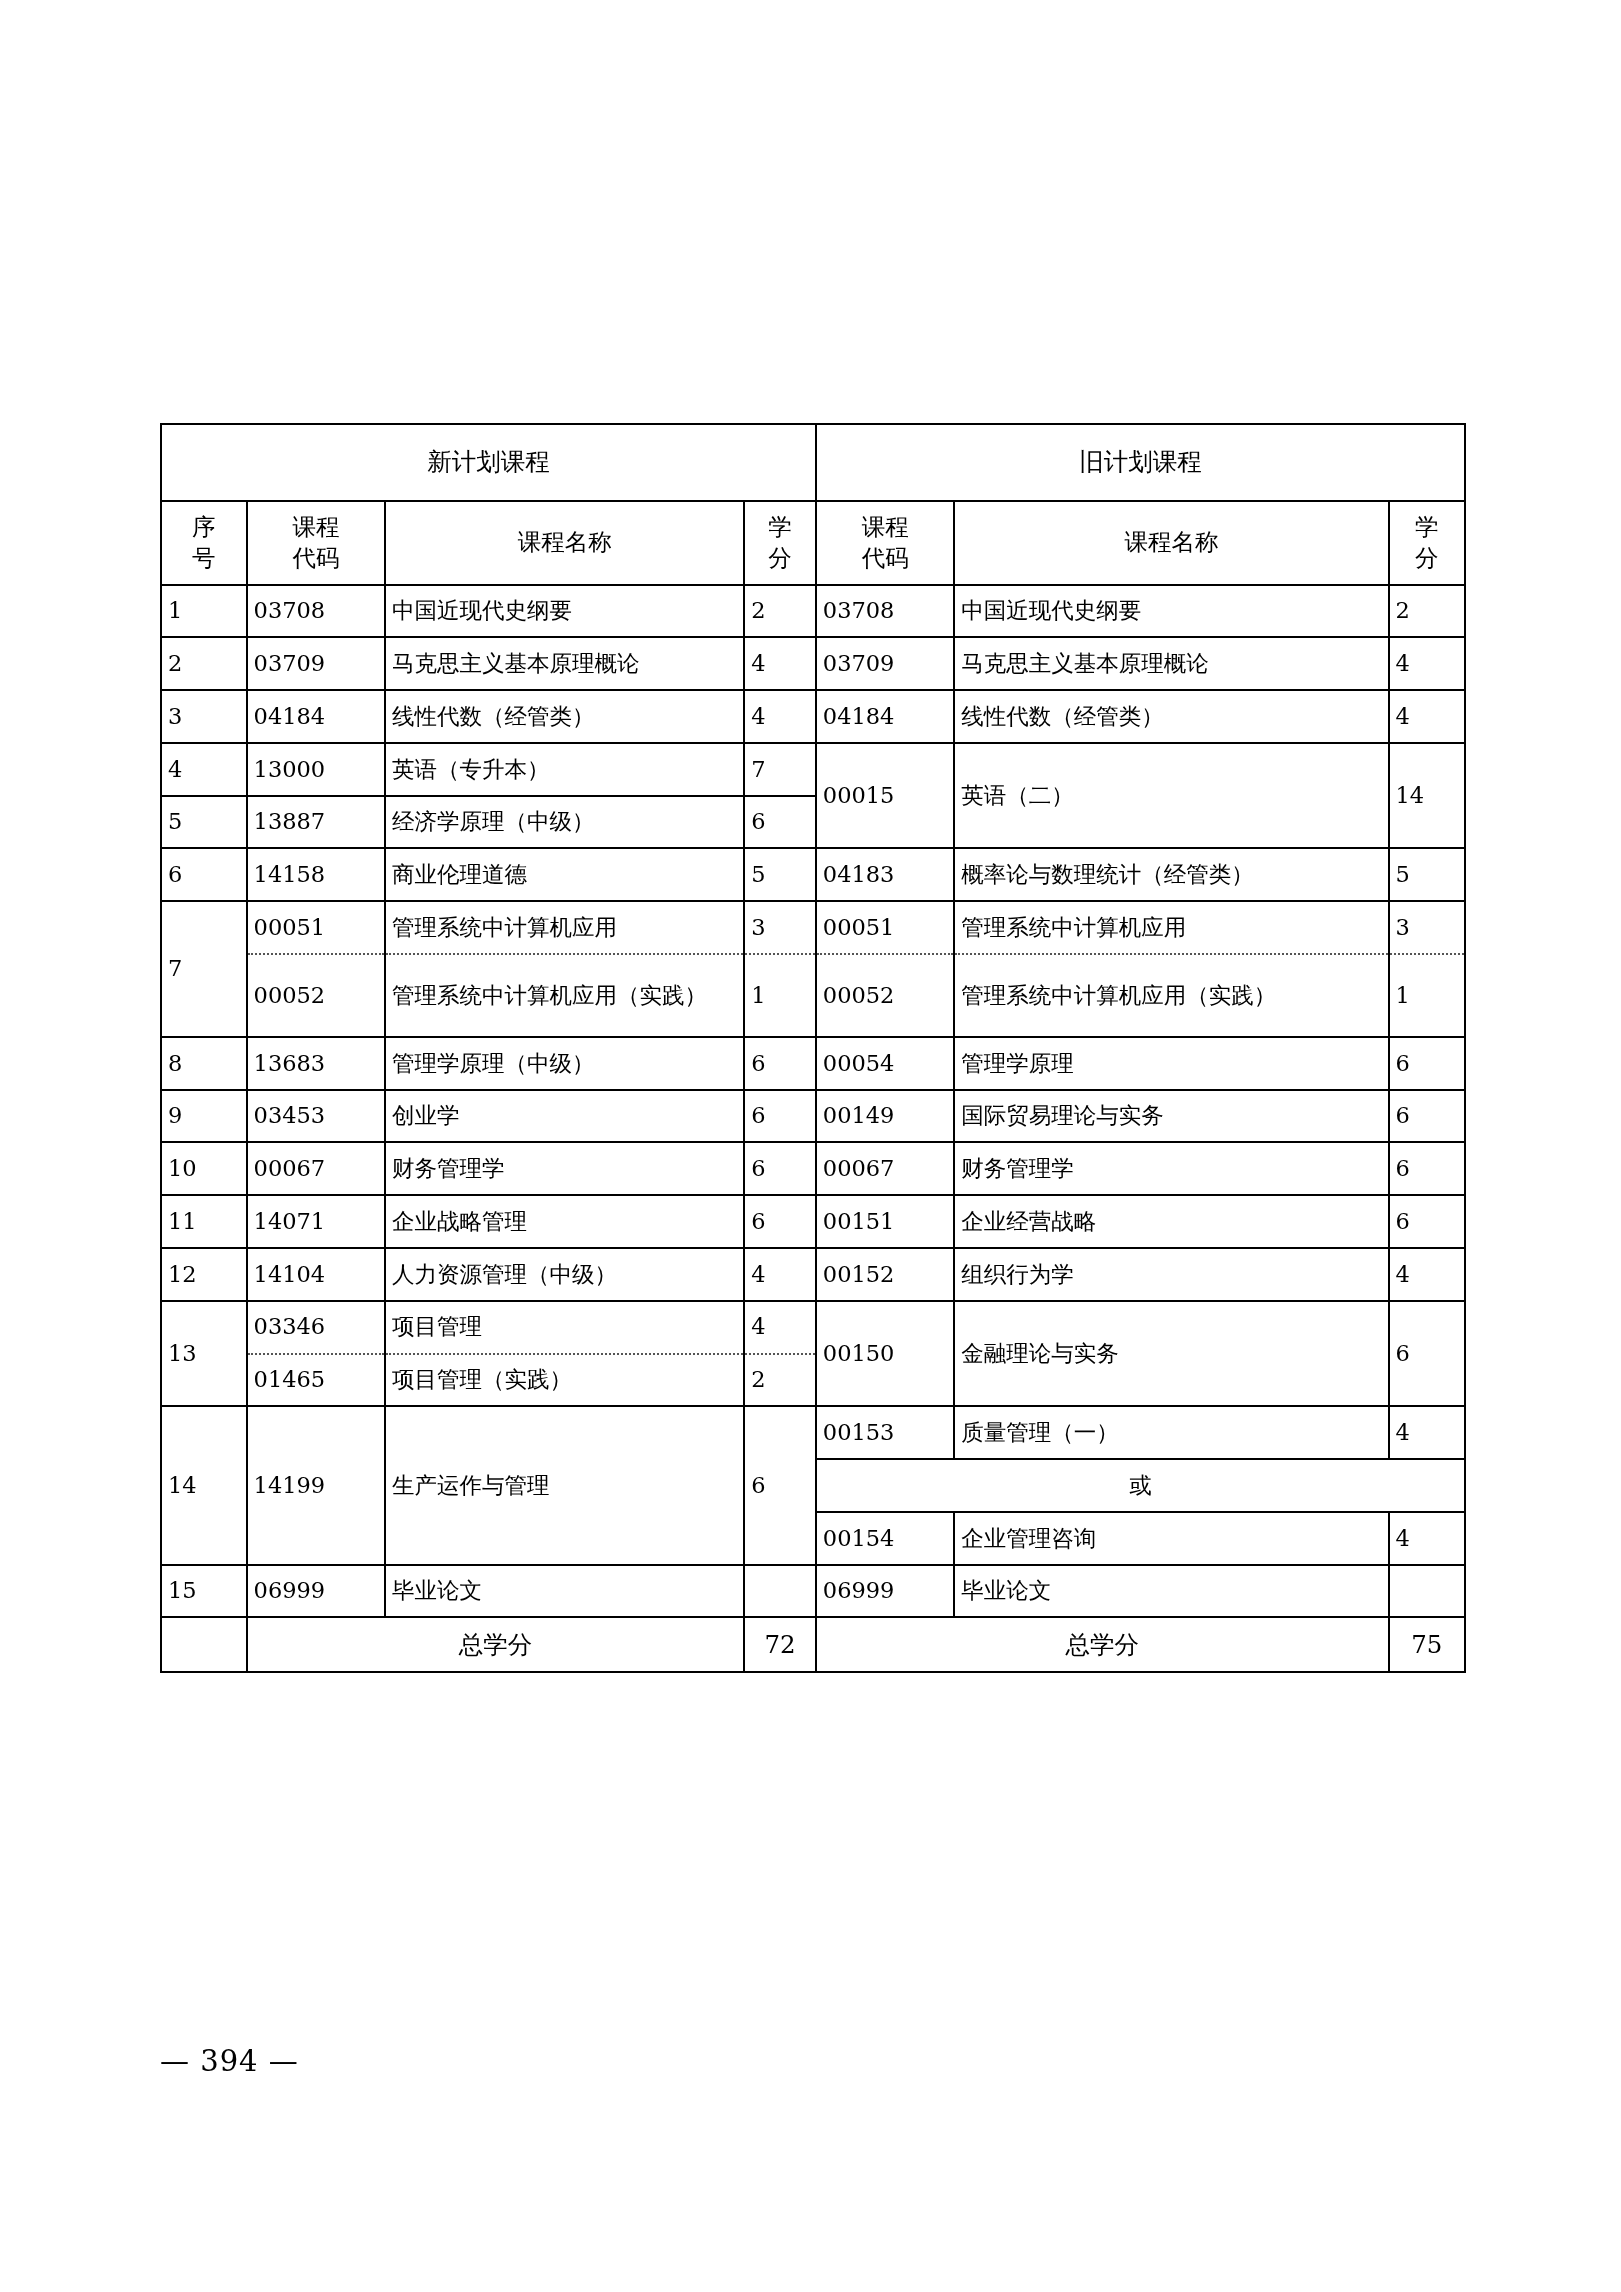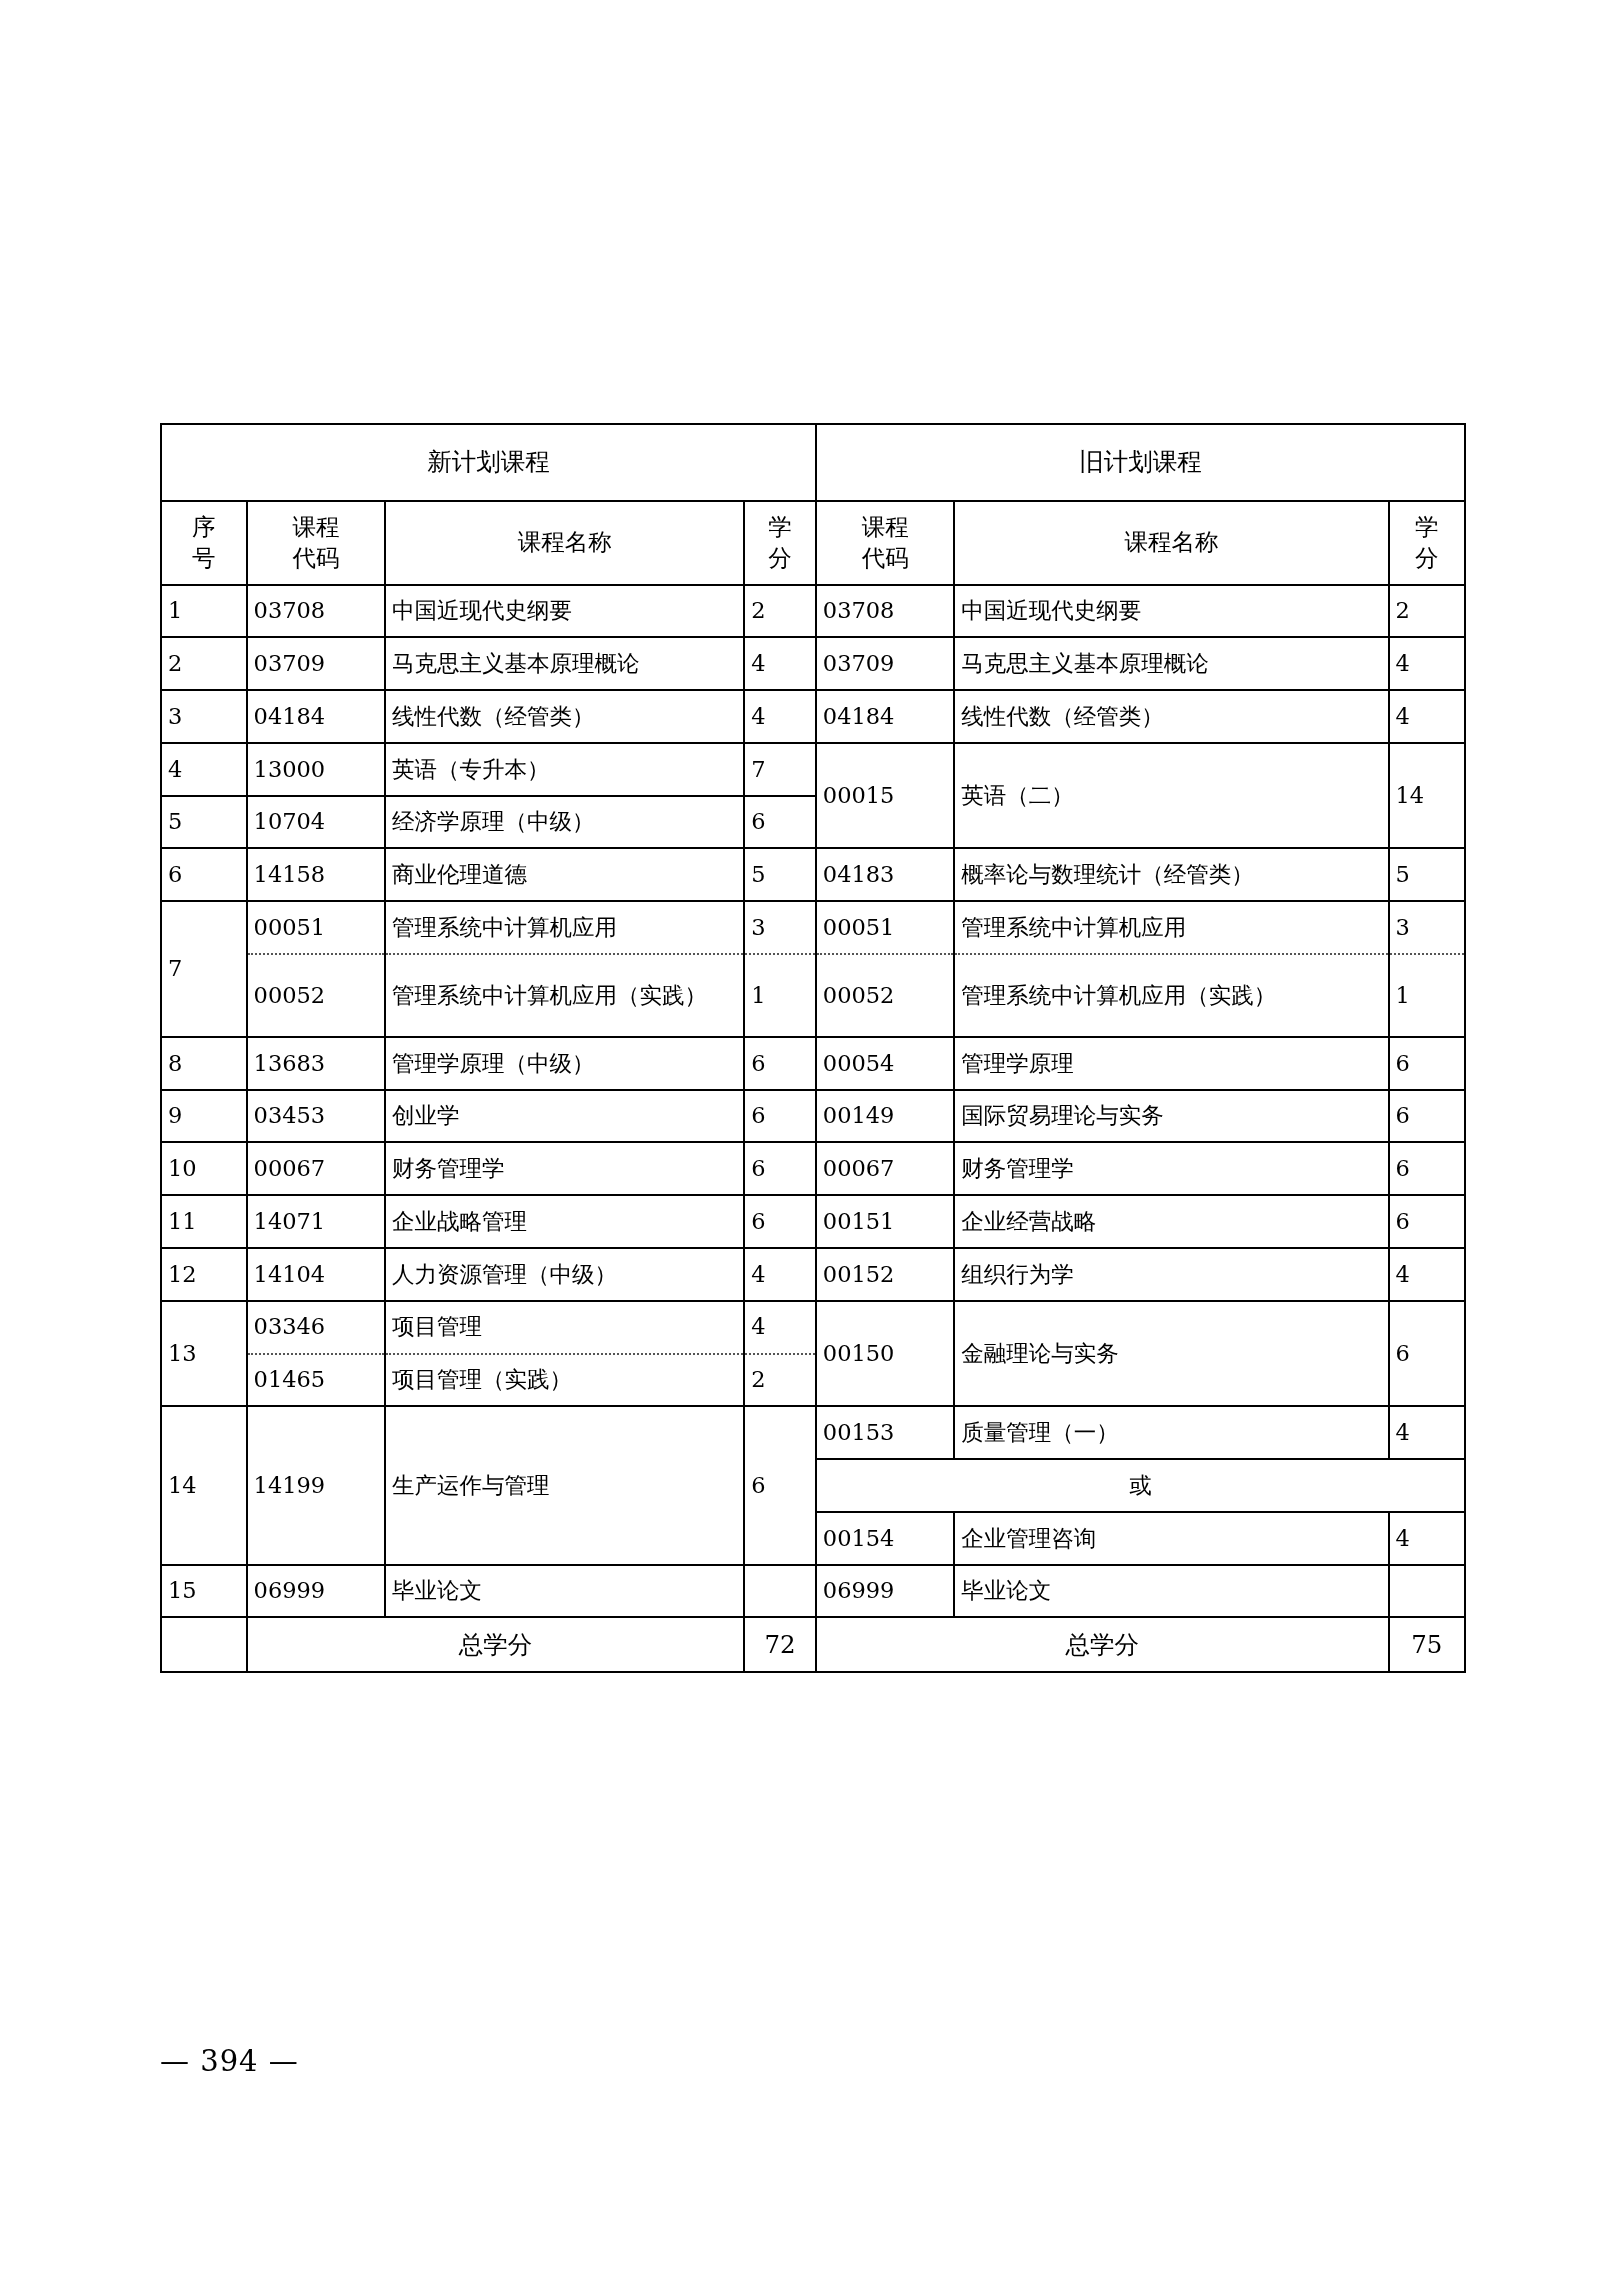--- a/index.html
+++ b/index.html
@@ -192,21 +192,21 @@
         <td>13000</td>
         <td>英语（专升本）</td>
         <td>7</td>
         <td rowspan="2">00015</td>
         <td rowspan="2">英语（二）</td>
         <td rowspan="2">14</td>
       </tr>
 
       <tr class="row-std">
         <td>5</td>
-        <td>10704</td>
+        <td>13887</td>
         <td>经济学原理（中级）</td>
         <td>6</td>
       </tr>
 
       <tr class="row-std">
         <td>6</td>
         <td>14158</td>
         <td>商业伦理道德</td>
         <td>5</td>
         <td>04183</td>

